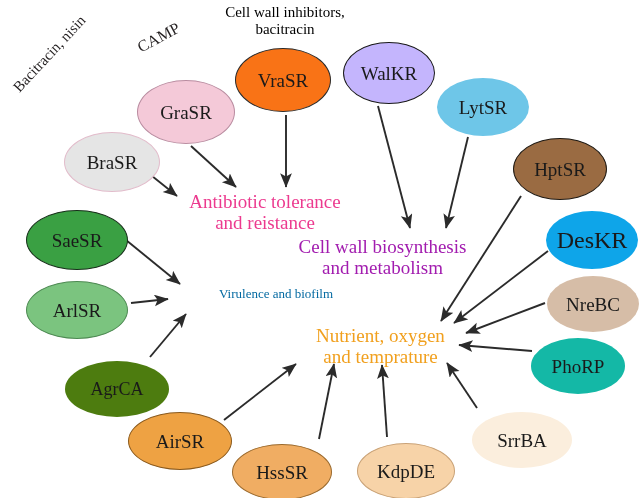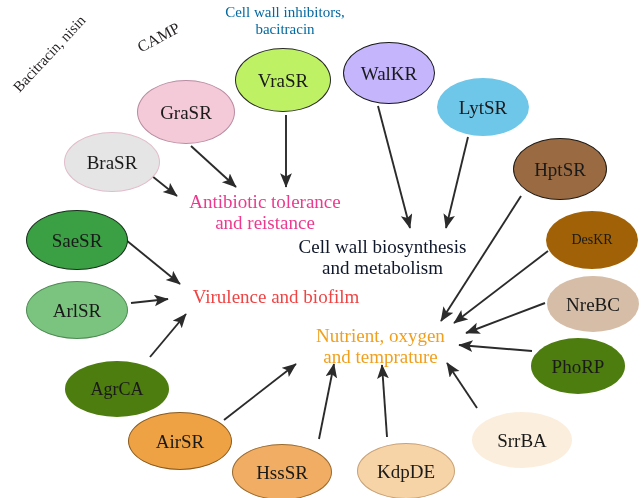--- a/index.html
+++ b/index.html
@@ -82,46 +82,46 @@
         <line x1="545" y1="303" x2="466" y2="333" stroke="#2b2b2b" stroke-width="1.9" marker-end="url(#ah)"></line>
         <line x1="532" y1="351" x2="459" y2="345" stroke="#2b2b2b" stroke-width="1.9" marker-end="url(#ah)"></line>
         <line x1="477" y1="408" x2="447" y2="363" stroke="#2b2b2b" stroke-width="1.9" marker-end="url(#ah)"></line>
         <line x1="387" y1="437" x2="382" y2="365" stroke="#2b2b2b" stroke-width="1.9" marker-end="url(#ah)"></line>
         <line x1="319" y1="439" x2="334" y2="364" stroke="#2b2b2b" stroke-width="1.9" marker-end="url(#ah)"></line>
         <line x1="224" y1="420" x2="296" y2="364" stroke="#2b2b2b" stroke-width="1.9" marker-end="url(#ah)"></line>
       </g>
   </svg>
 
   <div id="stimuli-layer">
-      <div class="stim" style="left: 200px; top: 4px; width: 170px; font-size: 15px; color: #0369a1;">Cell wall inhibitors,
+      <div class="stim" style="left: 200px; top: 4px; width: 170px; font-size: 15px; color: #000000;">Cell wall inhibitors,
 bacitracin</div>
       <div class="stim rot" style="left: 132px; top: 44px; width: 70px; font-size: 16px; color: rgb(35, 31, 32); transform: rotate(-28deg);">CAMP</div>
       <div class="stim rot" style="left: 8px; top: 94px; width: 140px; font-size: 15px; color: rgb(35, 31, 32); transform: rotate(-47deg);">Bacitracin, nisin</div>
     </div>
   <div id="nodes-layer">
-      <div class="node" style="left: 235px; top: 48px; width: 96px; height: 64px; background: #bef264; font-size: 19px; border: 1.6px solid rgb(42, 42, 42);">VraSR</div>
+      <div class="node" style="left: 235px; top: 48px; width: 96px; height: 64px; background: #f97316; font-size: 19px; border: 1.6px solid rgb(42, 42, 42);">VraSR</div>
       <div class="node" style="left: 343px; top: 42px; width: 92px; height: 62px; background: #c4b5fd; font-size: 19px; border: 1.8px solid rgb(26, 26, 26);">WalKR</div>
       <div class="node" style="left: 437px; top: 78px; width: 92px; height: 58px; background: rgb(110, 198, 232); font-size: 19px;">LytSR</div>
       <div class="node" style="left: 137px; top: 80px; width: 98px; height: 64px; background: rgb(244, 201, 216); font-size: 19px; border: 1.3px solid rgb(185, 140, 160);">GraSR</div>
       <div class="node" style="left: 64px; top: 132px; width: 96px; height: 60px; background: #e5e5e5; font-size: 19px; border: 1.2px solid rgb(226, 188, 203);">BraSR</div>
       <div class="node" style="left: 513px; top: 138px; width: 94px; height: 62px; background: rgb(154, 107, 66); font-size: 19px; border: 1.6px solid rgb(31, 26, 20);">HptSR</div>
-      <div class="node" style="left: 546px; top: 211px; width: 92px; height: 58px; background: #a16207; font-size: 14px;">DesKR</div>
+      <div class="node" style="left: 546px; top: 211px; width: 92px; height: 58px; background: #0ea5e9; font-size: 24px;">DesKR</div>
       <div class="node" style="left: 547px; top: 276px; width: 92px; height: 56px; background: rgb(214, 189, 167); font-size: 19px;">NreBC</div>
-      <div class="node" style="left: 531px; top: 338px; width: 94px; height: 56px; background: #4d7c0f; font-size: 19px;">PhoRP</div>
+      <div class="node" style="left: 531px; top: 338px; width: 94px; height: 56px; background: #14b8a6; font-size: 19px;">PhoRP</div>
       <div class="node" style="left: 26px; top: 210px; width: 102px; height: 60px; background: rgb(58, 160, 67); font-size: 19px; border: 1.6px solid rgb(23, 48, 26);">SaeSR</div>
       <div class="node" style="left: 26px; top: 281px; width: 102px; height: 58px; background: rgb(123, 196, 127); font-size: 19px; border: 1.2px solid rgb(78, 138, 83);">ArlSR</div>
       <div class="node" style="left: 65px; top: 361px; width: 104px; height: 56px; background: #4d7c0f; font-size: 18px;">AgrCA</div>
       <div class="node" style="left: 128px; top: 412px; width: 104px; height: 58px; background: rgb(238, 162, 67); font-size: 19px; border: 1.4px solid rgb(138, 90, 30);">AirSR</div>
       <div class="node" style="left: 232px; top: 444px; width: 100px; height: 56px; background: rgb(240, 173, 99); font-size: 19px; border: 1.2px solid rgb(154, 106, 46);">HssSR</div>
       <div class="node" style="left: 357px; top: 443px; width: 98px; height: 56px; background: rgb(247, 211, 168); font-size: 19px; border: 1px solid rgb(201, 162, 119);">KdpDE</div>
       <div class="node" style="left: 472px; top: 412px; width: 100px; height: 56px; background: rgb(251, 238, 221); font-size: 19px;">SrrBA</div>
     </div>
   <div id="outcomes-layer">
       <div class="outcome" style="left: 160px; top: 192px; width: 210px; font-size: 19px; color: rgb(236, 58, 143);">Antibiotic tolerance
 and reistance</div>
-      <div class="outcome" style="left: 270px; top: 237px; width: 225px; font-size: 19px; color: #0f172a;">Cell wall biosynthesis
+      <div class="outcome" style="left: 270px; top: 237px; width: 225px; font-size: 19px; color: #a21caf;">Cell wall biosynthesis
 and metabolism</div>
-      <div class="outcome" style="left: 166px; top: 287px; width: 220px; font-size: 19px; color: #ef4444;">Virulence and biofilm</div>
+      <div class="outcome" style="left: 166px; top: 287px; width: 220px; font-size: 13px; color: #0369a1;">Virulence and biofilm</div>
       <div class="outcome" style="left: 293px; top: 326px; width: 175px; font-size: 19px; color: rgb(241, 160, 30);">Nutrient, oxygen
 and temprature</div>
     </div>
 
 </div>
 
 </body></html>

